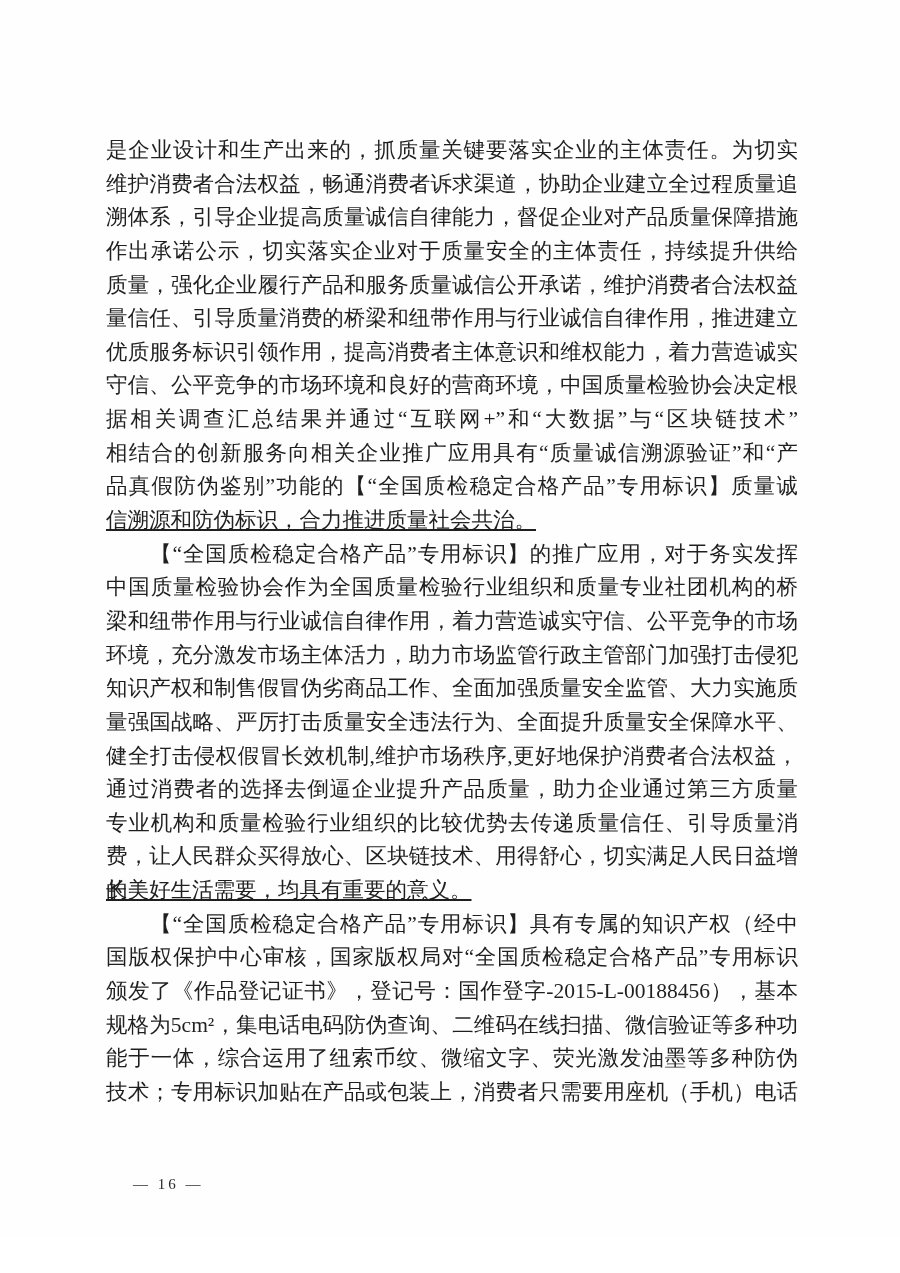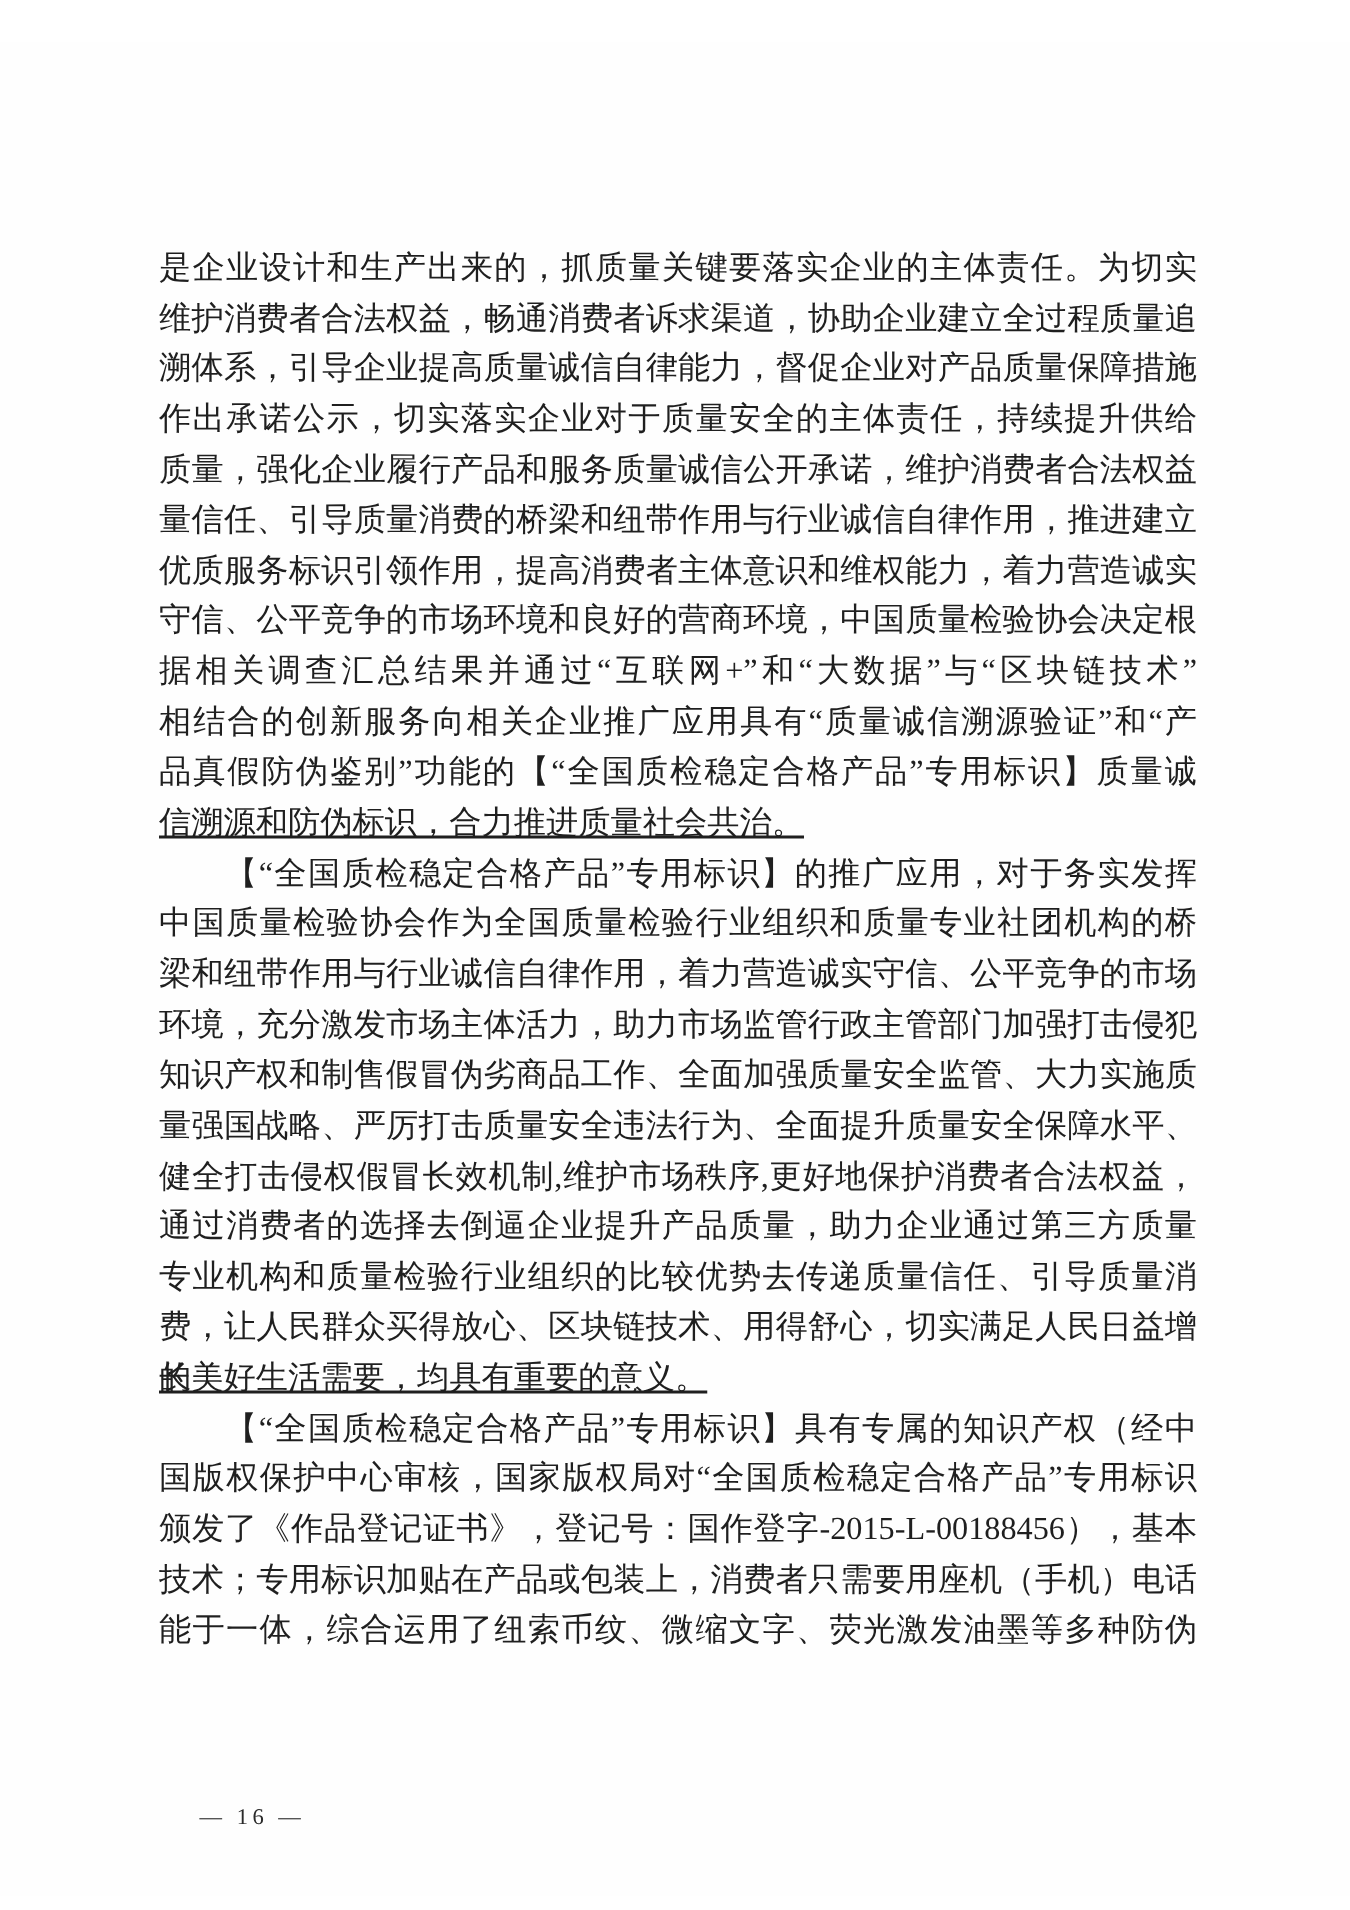--- a/index.html
+++ b/index.html
@@ -8,21 +8,20 @@
     padding: 0;
     background: #ffffff;
   }
   .page {
     position: relative;
     width: 900px;
     height: 1236px;
     background: #fefefe;
     overflow: hidden;
     font-family: "Liberation Serif", "DejaVu Serif", serif;
-    margin-top: 28px;
   }
   .body-text {
     position: absolute;
     left: 106px;
     top: 134px;
     width: 692px;
     color: #1f1f1f;
     font-size: 21.5px;
   }
   .line {
@@ -75,17 +74,18 @@
       <div class="line">知识产权和制售假冒伪劣商品工作、全面加强质量安全监管、大力实施质</div>
       <div class="line">量强国战略、严厉打击质量安全违法行为、全面提升质量安全保障水平、</div>
       <div class="line">健全打击侵权假冒长效机制,维护市场秩序,更好地保护消费者合法权益，</div>
       <div class="line">通过消费者的选择去倒逼企业提升产品质量，助力企业通过第三方质量</div>
       <div class="line">专业机构和质量检验行业组织的比较优势去传递质量信任、引导质量消</div>
       <div class="line">费，让人民群众买得放心、区块链技术、用得舒心，切实满足人民日益增长</div>
       <div class="line para-end">的美好生活需要，均具有重要的意义。</div>
       <div class="line indent">【“全国质检稳定合格产品”专用标识】具有专属的知识产权（经中</div>
       <div class="line">国版权保护中心审核，国家版权局对“全国质检稳定合格产品”专用标识</div>
       <div class="line">颁发了《作品登记证书》，登记号：国作登字-2015-L-00188456），基本</div>
+      <div class="line">规格为5cm²，集电话电码防伪查询、二维码在线扫描、微信验证等多种功</div>
+      <div class="line">能于一体，综合运用了纽索币纹、微缩文字、荧光激发油墨等多种防伪</div>
       <div class="line">技术；专用标识加贴在产品或包装上，消费者只需要用座机（手机）电话</div>
-      <div class="line">能于一体，综合运用了纽索币纹、微缩文字、荧光激发油墨等多种防伪</div>
     </div>
   <div class="page-number">— 16 —</div>
 </div>
 
 </body></html>

